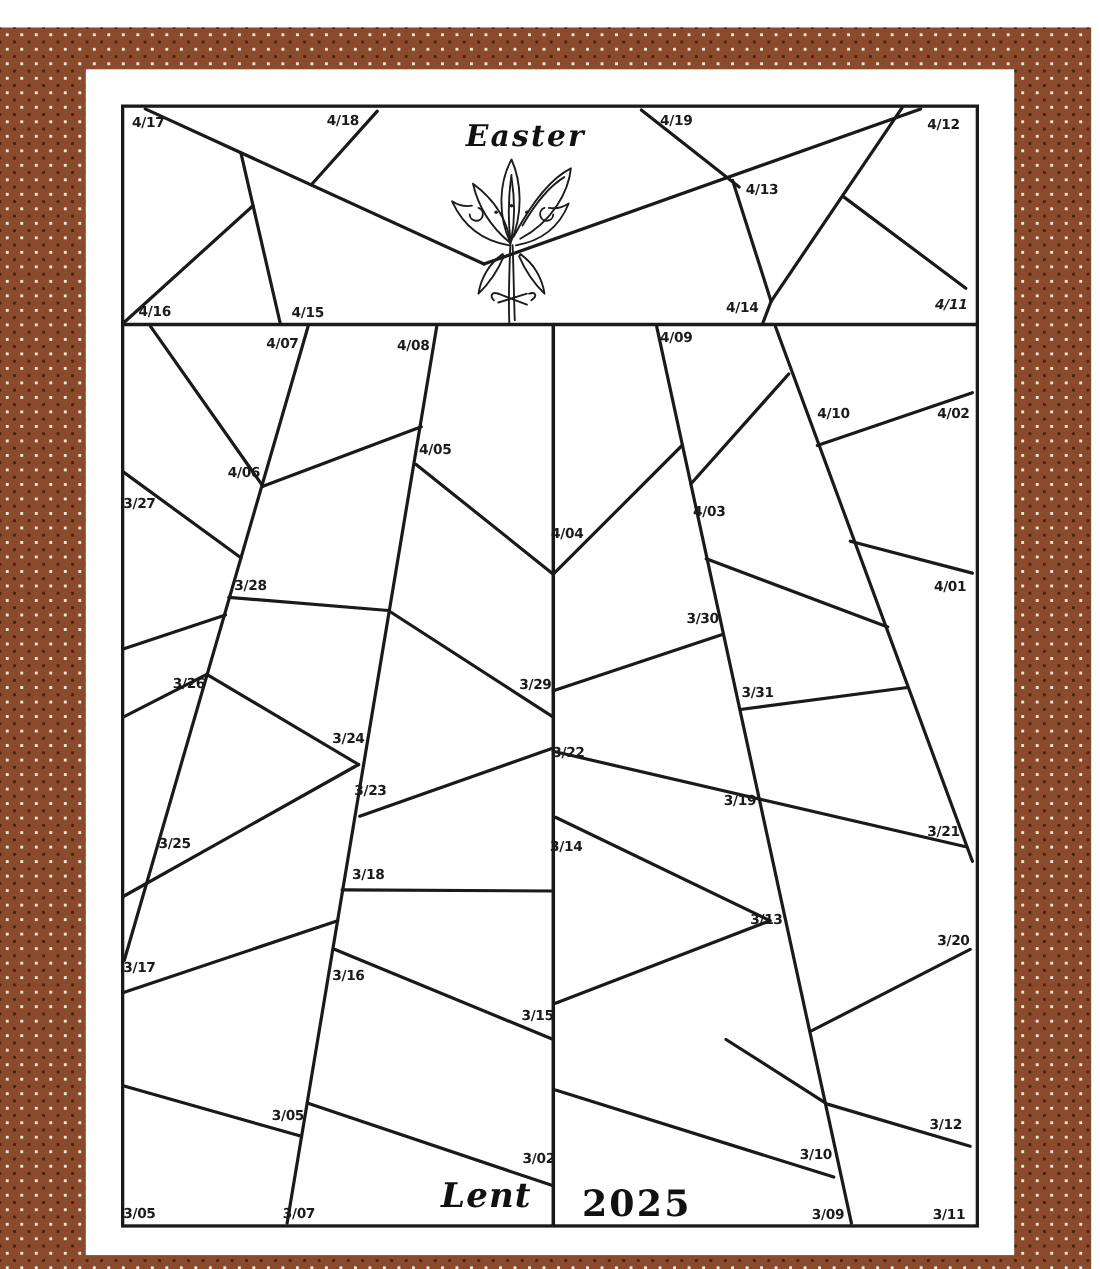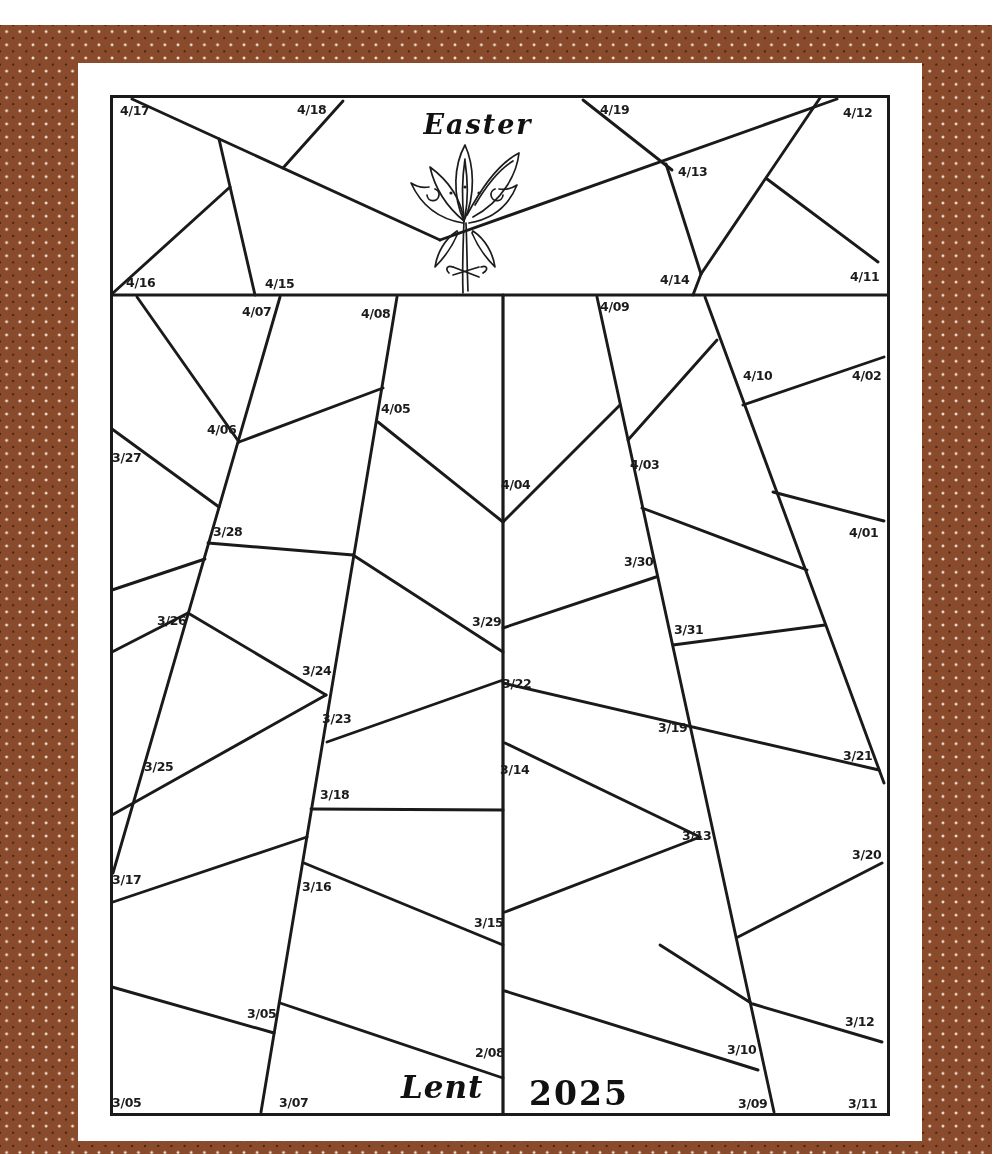--- a/index.html
+++ b/index.html
@@ -128,21 +128,21 @@
 
   <div class="labels-layer" id="labels-layer">
       <span class="date-label" style="left: 120px; top: 80px;">4/17</span>
       <span class="date-label" style="left: 297px; top: 79px;">4/18</span>
       <span class="date-label" style="left: 600px; top: 79px;">4/19</span>
       <span class="date-label" style="left: 843px; top: 82px;">4/12</span>
       <span class="date-label" style="left: 678px; top: 141px;">4/13</span>
       <span class="date-label" style="left: 126px; top: 252px;">4/16</span>
       <span class="date-label" style="left: 265px; top: 253px;">4/15</span>
       <span class="date-label" style="left: 660px; top: 249px;">4/14</span>
-      <span class="date-label" style="left: 850px; top: 246px;">4/11</span>
+      <span class="date-label" style="left: 850px; top: 246px; font-style: italic;">4/11</span>
       <span class="date-label" style="left: 242px; top: 281px;">4/07</span>
       <span class="date-label" style="left: 361px; top: 283px;">4/08</span>
       <span class="date-label" style="left: 600px; top: 276px;">4/09</span>
       <span class="date-label" style="left: 743px; top: 345px;">4/10</span>
       <span class="date-label" style="left: 852px; top: 345px;">4/02</span>
       <span class="date-label" style="left: 381px; top: 378px;">4/05</span>
       <span class="date-label" style="left: 207px; top: 399px;">4/06</span>
       <span class="date-label" style="left: 630px; top: 434px;">4/03</span>
       <span class="date-label" style="left: 112px; top: 427px;">3/27</span>
       <span class="date-label" style="left: 501px; top: 454px;">4/04</span>
@@ -161,23 +161,23 @@
       <span class="date-label" style="left: 500px; top: 739px;">3/14</span>
       <span class="date-label" style="left: 320px; top: 764px;">3/18</span>
       <span class="date-label" style="left: 682px; top: 805px;">3/13</span>
       <span class="date-label" style="left: 852px; top: 824px;">3/20</span>
       <span class="date-label" style="left: 112px; top: 849px;">3/17</span>
       <span class="date-label" style="left: 302px; top: 856px;">3/16</span>
       <span class="date-label" style="left: 474px; top: 892px;">3/15</span>
       <span class="date-label" style="left: 247px; top: 983px;">3/05</span>
       <span class="date-label" style="left: 845px; top: 991px;">3/12</span>
       <span class="date-label" style="left: 727px; top: 1019px;">3/10</span>
-      <span class="date-label" style="left: 475px; top: 1022px;">2/08</span>
+      <span class="date-label" style="left: 475px; top: 1022px;">3/02</span>
       <span class="date-label" style="left: 112px; top: 1072px;">3/05</span>
-      <span class="date-label" style="left: 279px; top: 1072px;">3/07</span>
+      <span class="date-label" style="left: 257px; top: 1072px;">3/07</span>
       <span class="date-label" style="left: 738px; top: 1073px;">3/09</span>
       <span class="date-label" style="left: 848px; top: 1073px;">3/11</span>
     </div>
 
   <div class="title title-easter">Easter</div>
   <div class="title title-lent">Lent</div>
   <div class="title title-year">2025</div>
 </div>
 
 </body></html>

